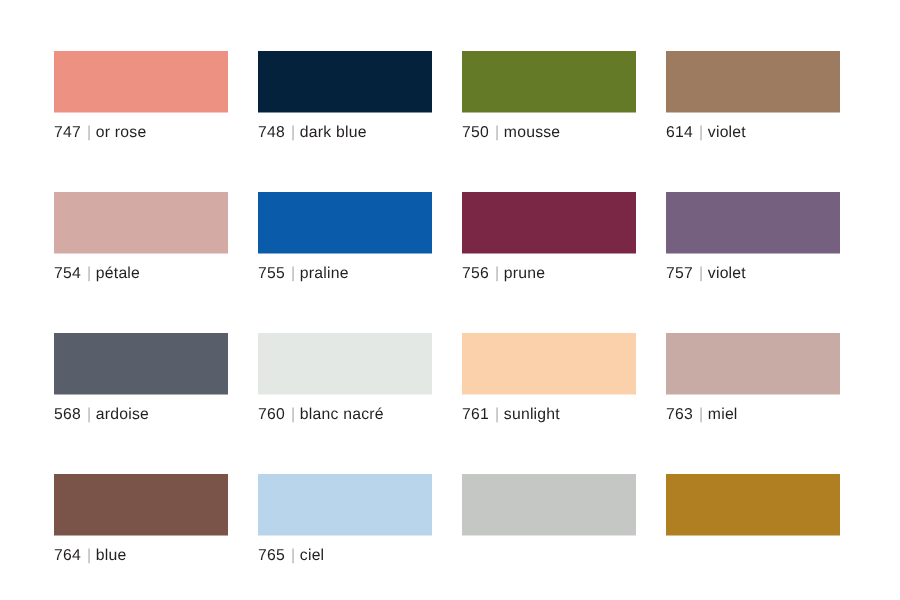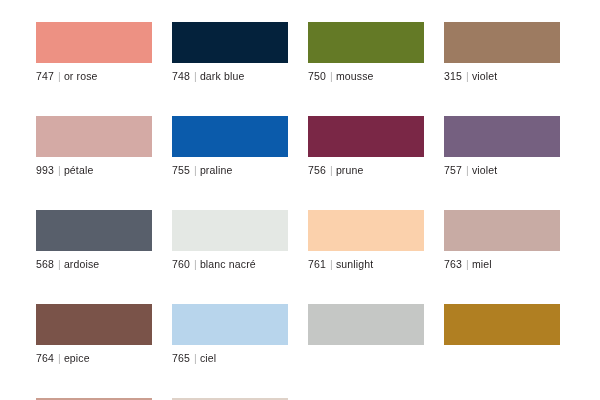--- a/index.html
+++ b/index.html
@@ -13,21 +13,21 @@
     background: #ffffff;
     font-family: "Liberation Sans", sans-serif;
     overflow: hidden;
   }
   .palette-sheet {
     position: relative;
     width: 600px;
     height: 400px;
     background: #ffffff;
     box-sizing: border-box;
-    padding: 22px 0 0 36px;
+    padding: 34px 0 0 36px;
   }
   .swatch-grid {
     display: grid;
     grid-template-columns: repeat(4, 116px);
     grid-column-gap: 20px;
     grid-row-gap: 33px;
     width: 524px;
   }
   .swatch-cell {
     width: 116px;
@@ -69,25 +69,25 @@
       <div class="swatch-cell">
         <span class="swatch-chip" style="background-color: rgb(4, 34, 60);"></span>
         <div class="swatch-label"><span class="swatch-code">748</span><span class="swatch-sep">|</span><span class="swatch-name">dark blue</span></div>
       </div>
       <div class="swatch-cell">
         <span class="swatch-chip" style="background-color: rgb(100, 122, 38);"></span>
         <div class="swatch-label"><span class="swatch-code">750</span><span class="swatch-sep">|</span><span class="swatch-name">mousse</span></div>
       </div>
       <div class="swatch-cell">
         <span class="swatch-chip" style="background-color: rgb(157, 123, 97);"></span>
-        <div class="swatch-label"><span class="swatch-code">315</span><span class="swatch-sep">|</span><span class="swatch-name">violet</span></div>
+        <div class="swatch-label"><span class="swatch-code">614</span><span class="swatch-sep">|</span><span class="swatch-name">violet</span></div>
       </div>
       <div class="swatch-cell">
         <span class="swatch-chip" style="background-color: rgb(212, 170, 165);"></span>
-        <div class="swatch-label"><span class="swatch-code">993</span><span class="swatch-sep">|</span><span class="swatch-name">pétale</span></div>
+        <div class="swatch-label"><span class="swatch-code">754</span><span class="swatch-sep">|</span><span class="swatch-name">pétale</span></div>
       </div>
       <div class="swatch-cell">
         <span class="swatch-chip" style="background-color: rgb(11, 91, 171);"></span>
         <div class="swatch-label"><span class="swatch-code">755</span><span class="swatch-sep">|</span><span class="swatch-name">praline</span></div>
       </div>
       <div class="swatch-cell">
         <span class="swatch-chip" style="background-color: rgb(122, 39, 70);"></span>
         <div class="swatch-label"><span class="swatch-code">756</span><span class="swatch-sep">|</span><span class="swatch-name">prune</span></div>
       </div>
       <div class="swatch-cell">
@@ -105,21 +105,21 @@
       <div class="swatch-cell">
         <span class="swatch-chip" style="background-color: rgb(251, 209, 172);"></span>
         <div class="swatch-label"><span class="swatch-code">761</span><span class="swatch-sep">|</span><span class="swatch-name">sunlight</span></div>
       </div>
       <div class="swatch-cell">
         <span class="swatch-chip" style="background-color: rgb(200, 171, 164);"></span>
         <div class="swatch-label"><span class="swatch-code">763</span><span class="swatch-sep">|</span><span class="swatch-name">miel</span></div>
       </div>
       <div class="swatch-cell">
         <span class="swatch-chip" style="background-color: rgb(122, 83, 73);"></span>
-        <div class="swatch-label"><span class="swatch-code">764</span><span class="swatch-sep">|</span><span class="swatch-name">epice</span></div>
+        <div class="swatch-label"><span class="swatch-code">764</span><span class="swatch-sep">|</span><span class="swatch-name">blue</span></div>
       </div>
       <div class="swatch-cell">
         <span class="swatch-chip" style="background-color: rgb(184, 213, 236);"></span>
         <div class="swatch-label"><span class="swatch-code">765</span><span class="swatch-sep">|</span><span class="swatch-name">ciel</span></div>
       </div>
       <div class="swatch-cell">
         <span class="swatch-chip" style="background-color: rgb(197, 199, 197);"></span>
       </div>
       <div class="swatch-cell">
         <span class="swatch-chip" style="background-color: rgb(176, 127, 34);"></span>

